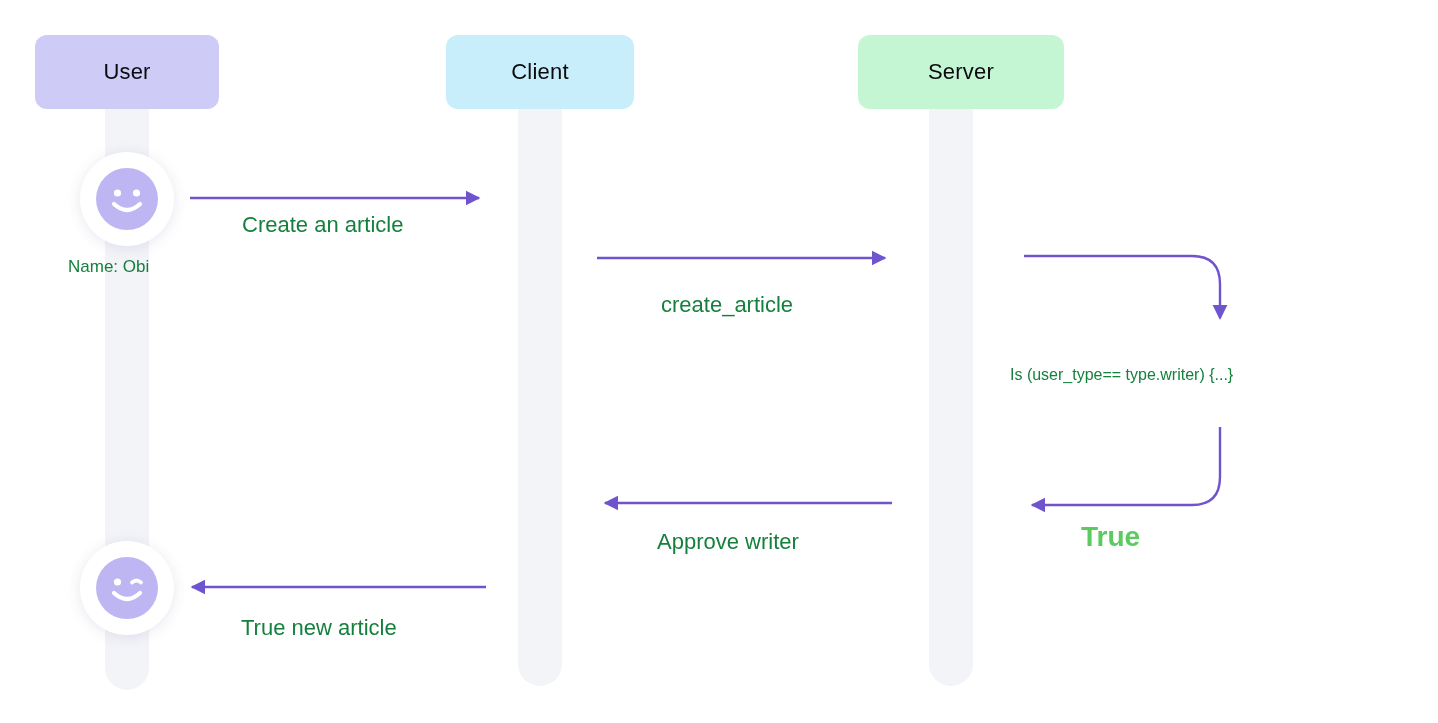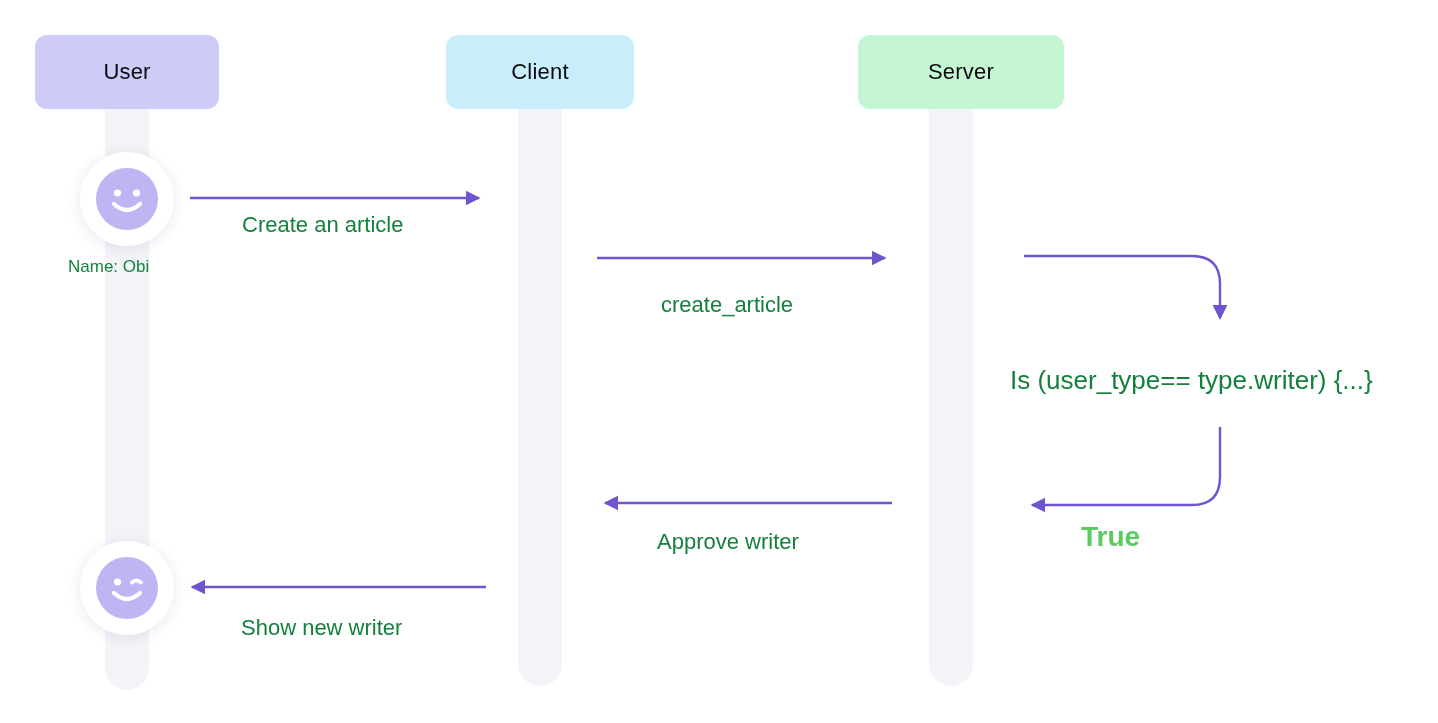--- a/index.html
+++ b/index.html
@@ -49,21 +49,21 @@
 
   
   .txt{
     position:absolute;
     color:#15803d;
     white-space:nowrap;
     line-height:1;
   }
   .msg-label{font-size:22px;}
   .name-label{font-size:17px;}
-  .cond-label{font-size:26px;}
+  .cond-label{font-size:16px;}
   .true-label{font-size:28px;font-weight:bold;}
 
   
   #arrows{position:absolute;left:0;top:0;width:1438px;height:723px;pointer-events:none;}
 </style>
 </head>
 <body>
 
 <div id="stage">
 
@@ -132,15 +132,15 @@
   <div class="txt msg-label" style="left:242px;top:214px;">Create an article</div>
 
   <div class="txt msg-label" style="left:661px;top:274px;margin-top:20px;">create_article</div>
 
   <div class="txt cond-label" style="left:1010px;top:367px;">Is (user_type== type.writer) {...}</div>
 
   <div class="txt true-label" style="left:1081px;top:523px;color:#5CCB5F;">True</div>
 
   <div class="txt msg-label" style="left:657px;top:531px;">Approve writer</div>
 
-  <div class="txt msg-label" style="left:241px;top:617px;">Show new writer</div>
+  <div class="txt msg-label" style="left:241px;top:617px;">True new article</div>
 
 </div>
 
 </body></html>

